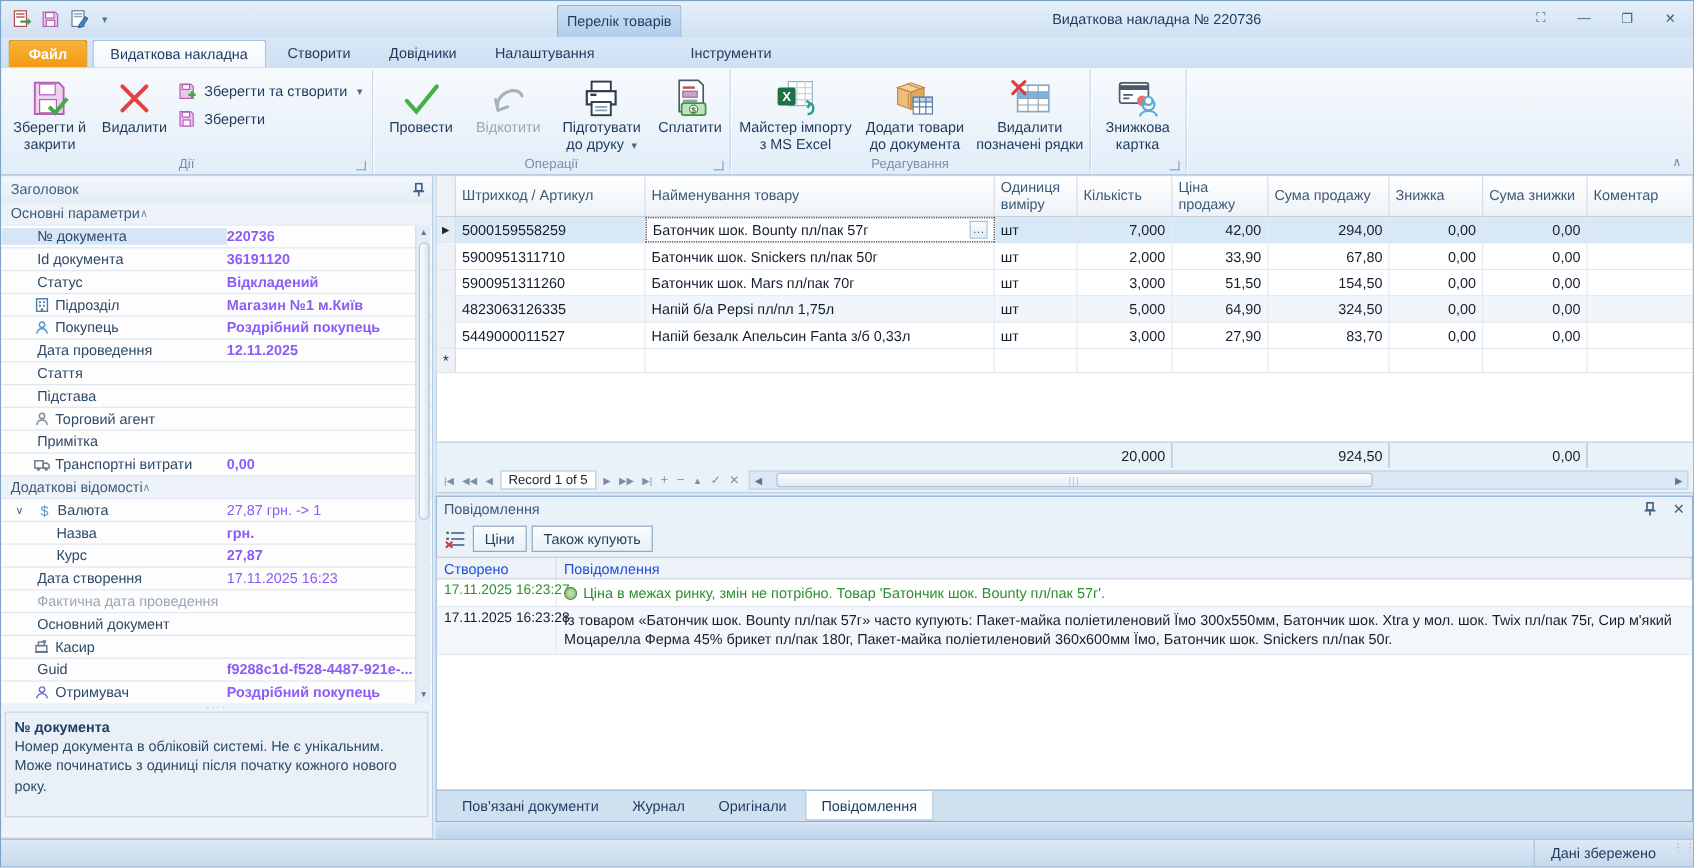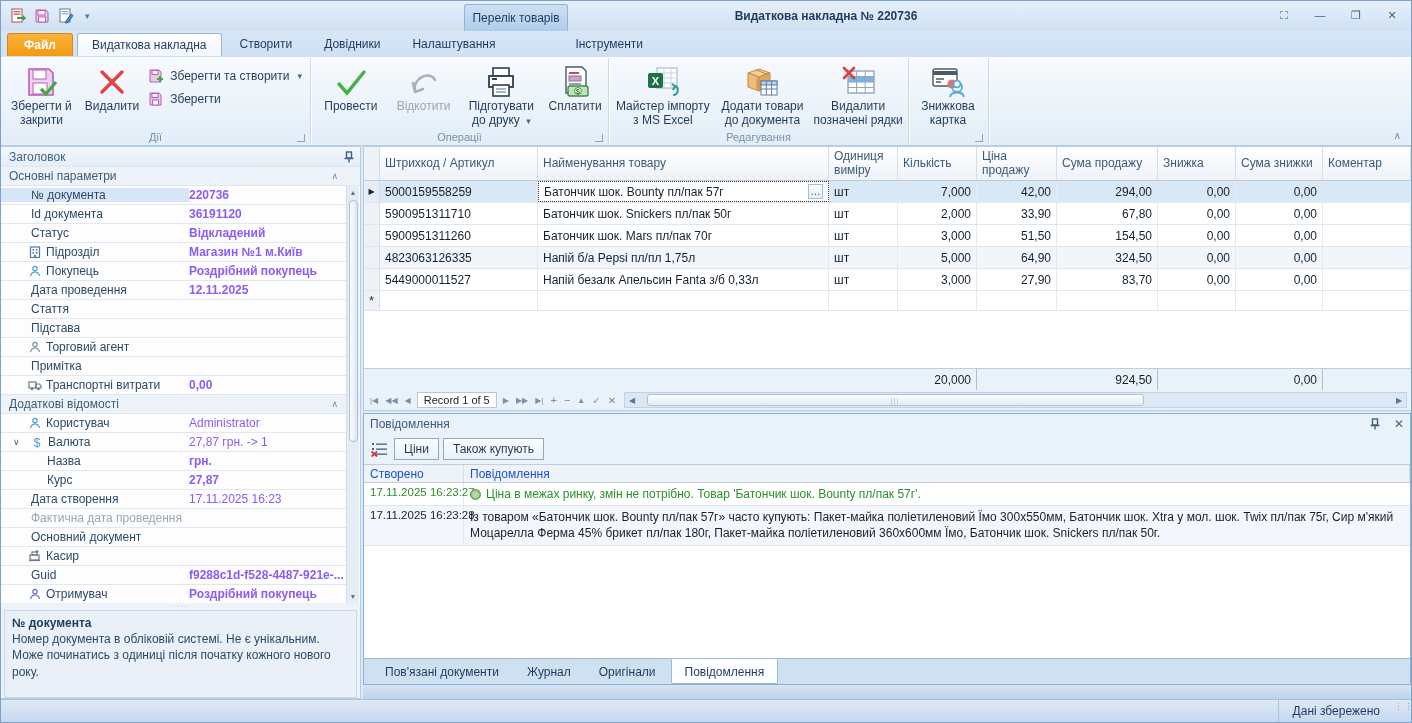--- a/index.html
+++ b/index.html
@@ -6,21 +6,21 @@
   html,body { width:1412px; height:723px; }
   body { font-family:"Liberation Sans","DejaVu Sans",sans-serif; font-size:12px; color:#1e3a5f; }
   .app { width:1412px; height:723px; border:1px solid #7da2c9; display:flex; flex-direction:column; background:#dce9f7; overflow:hidden; }
 
   
   .titlebar { height:30px; position:relative; background:linear-gradient(#e6f0fb,#cfe0f2); display:flex; align-items:center; flex:none; }
   .qat { display:flex; align-items:center; gap:6px; padding-left:8px; }
   .qat .qbtn { width:18px; height:18px; display:flex; align-items:center; justify-content:center; }
   .qat-more { color:#5a7594; font-size:9px; padding-left:4px; }
   .pinned-tab { position:absolute; left:463px; top:3px; height:27px; width:104px; background:linear-gradient(#cde0f4,#aecdec); border:1px solid #8fb3d9; border-bottom:none; border-radius:3px 3px 0 0; display:flex; align-items:center; justify-content:center; color:#1e3a5f; }
-  .win-title { position:absolute; left:600px; right:360px; text-align:center; color:#1e3a5f;font-weight:bold; }
+  .win-title { position:absolute; left:600px; right:360px; text-align:right; color:#1e3a5f; }
   .win-controls { position:absolute; right:10px; top:6px; display:flex; gap:18px; color:#44607e; }
   .wc { width:18px; height:16px; display:flex; align-items:center; justify-content:center; font-size:11px; }
 
   
   .tabrow { height:26px; background:linear-gradient(#d8e7f7,#cfe0f2); display:flex; align-items:center; padding-left:6px; flex:none; }
   .rtab { padding:4px 14px; color:#1e3a5f; border-radius:3px 3px 0 0; margin-right:4px; }
   .rtab.file { background:linear-gradient(#f8b33c,#f39a10); color:#fff; font-weight:bold; border:1px solid #d88a10; border-bottom:none; padding:4px 16px; }
   .rtab.active { background:linear-gradient(#fdfeff,#f2f7fc); border:1px solid #9cb8d6; border-bottom:none; }
   .rtab.tools { margin-left:48px; }
 
@@ -38,21 +38,21 @@
   .dd-arrow { color:#4a6a8a; font-size:9px; margin-left:3px; }
   .ribbon-collapse { position:absolute; right:10px; bottom:4px; color:#6e8cab; font-size:10px; }
 
   
   .main { flex:1; display:flex; min-height:0; background:#dce9f7; }
 
   
   .left-panel { width:360px; flex:none; border:1px solid #b7cde4; border-left:none; background:#eef3fa; display:flex; flex-direction:column; }
   .lp-header { height:21px; display:flex; align-items:center; justify-content:space-between; padding:0 6px 0 8px; color:#44637f; background:linear-gradient(#f2f7fc,#e4edf7); }
   .prop-area { position:relative; flex:none; }
-  .psection { height:19px; display:flex; align-items:center; justify-content:space-between; padding:0 22px 0 8px; color:#3c5a78; border-top:1px solid #dfe8f2; background:#eef3fa; }
+  .psection { height:19px; display:flex; align-items:center; justify-content:flex-start; padding:0 22px 0 8px; color:#3c5a78; border-top:1px solid #dfe8f2; background:#eef3fa; }
   .psection .sec-arrow { color:#6e8cab; font-size:9px; }
   .prow { height:19px; display:flex; align-items:center; border-top:1px solid #dfe8f2; background:#fdfdfe; padding-right:14px; }
   .prow .plabelcell { width:188px; flex:none; display:flex; align-items:center; padding-left:30px; color:#2d4a68; gap:4px; overflow:hidden; white-space:nowrap; }
   .prow .plabelcell.w-icon { padding-left:26px; }
   .prow .plabelcell.sub { padding-left:46px; }
   .prow .plabelcell.w-exp { padding-left:12px; }
   .prow .pvalue { flex:1; color:#8b5cf6; overflow:hidden; white-space:nowrap; }
   .prow .pvalue.bold { font-weight:bold; }
   .prow.selected .plabelcell { background:#d6e6f6; }
   .prow.disabled .plabelcell { color:#9aa7b5; }
@@ -446,32 +446,20 @@
             </span>
             <span class="pvalue bold">0,00</span>
           </div>
 
         <div class="psection">
             <span>Додаткові відомості</span>
             <span class="sec-arrow">∧</span>
           </div>
 
         <div class="prow">
-            <span class="plabelcell w-icon">
-              <span class="picon">
-                <svg width="12" height="12">
-                  <circle cx="6" cy="3.6" r="2.2" fill="none" stroke="#4d9ad4" stroke-width="1.2"></circle>
-                  <path d="M1.5 11 C2.2 8.2, 4 7, 6 7 S9.8 8.2, 10.5 11" fill="none" stroke="#4d9ad4" stroke-width="1.2"></path>
-                </svg>
-              </span>
-              <span>Користувач</span>
-            </span>
-            <span class="pvalue">Administrator</span>
-          </div>
-        <div class="prow">
             <span class="plabelcell w-exp">
               <span class="pexp">∨</span>
               <span class="picon">
                 <svg width="10" height="13">
                   <text x="5" y="11" font-size="12" text-anchor="middle" fill="#4d9ad4">$</text>
                 </svg>
               </span>
               <span>Валюта</span>
             </span>
             <span class="pvalue">27,87 грн. -&gt; 1</span>

